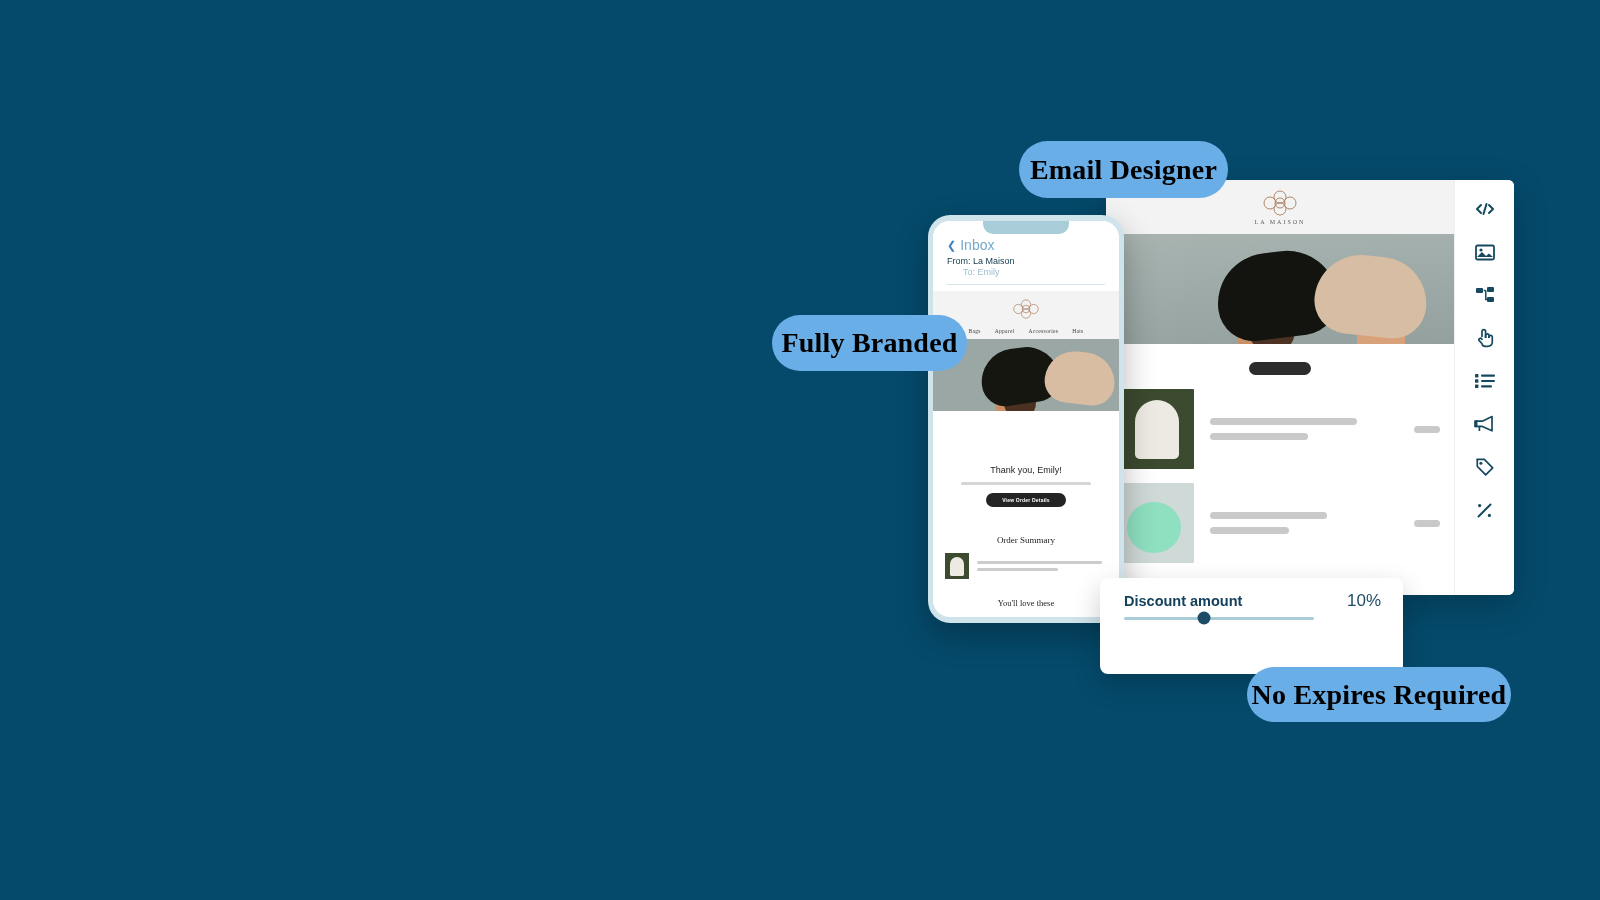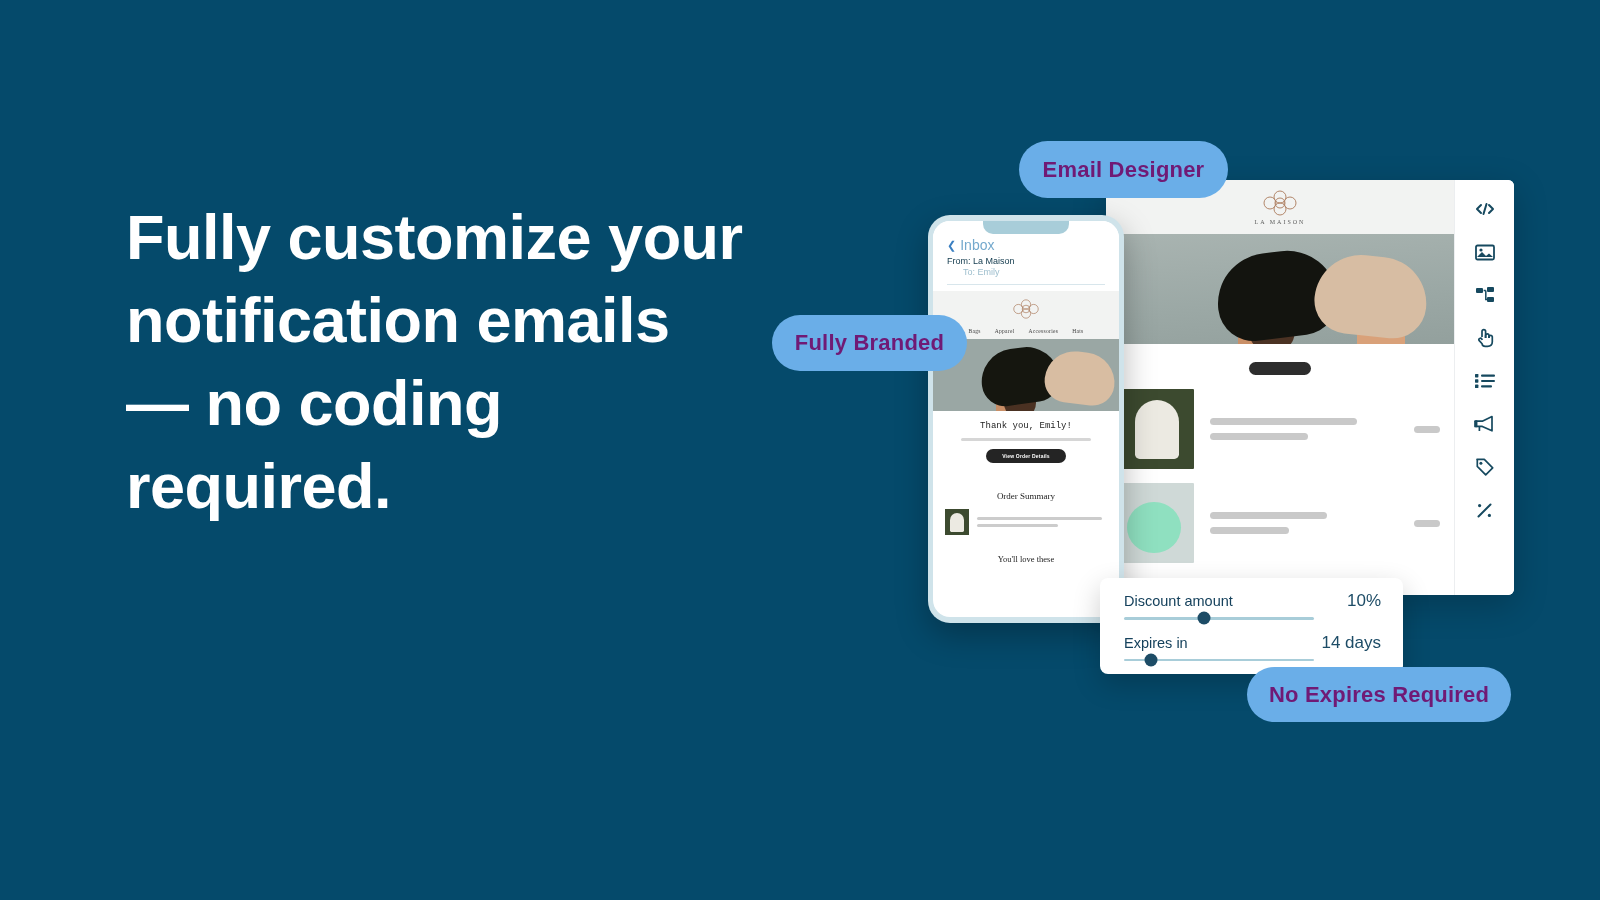--- a/index.html
+++ b/index.html
@@ -24,29 +24,30 @@
     color:#bcd7e1;
     font-size:25px;
     line-height:1.77;
     font-weight:400;
   }
 
   
   .pill {
     position:absolute;
     background:#6aaee8;
-    color:#701a75;
-    font-size:22px;
+    color:#000000;
+    font-size:28px;
     font-weight:700;
     border-radius:40px;
     display:flex;
     align-items:center;
     justify-content:center;
     letter-spacing:0.2px;
     white-space:nowrap;
+    font-family:Liberation Serif, serif;
   }
   #pill-email { left:1019px; top:141px; width:209px; height:57px; z-index:40; }
   #pill-brand { left:772px; top:315px; width:195px; height:56px; z-index:40; }
   #pill-nocode{ left:1247px; top:667px; width:264px; height:55px; z-index:40; }
 
   
   .designer {
     position:absolute; left:1106px; top:180px;
     width:408px; height:415px;
     background:#ffffff;
@@ -155,23 +156,23 @@
     font-family:"Liberation Serif", serif;
     font-size:5.5px; color:#3d3d3d; letter-spacing:.3px;
   }
   .ph-hero { height:72px; position:relative; overflow:hidden; background:#9aa7a4; }
   .ph-hat-dark { position:absolute; left:26%; top:12%; width:78px; height:56px; background:#15160f; border-radius:40px 40px 28px 28px; transform:rotate(-8deg); }
   .ph-hat-light{ position:absolute; left:60%; top:18%; width:70px; height:52px; background:#d8bda2; border-radius:36px 36px 26px 26px; transform:rotate(7deg); }
   .ph-neck { position:absolute; left:34%; top:66%; width:36px; height:30px; background:#c98f67; border-radius:18px 18px 0 0; }
   .ph-hair { position:absolute; left:38%; top:67%; width:32px; height:32px; background:#4a3122; border-radius:0 0 16px 16px; }
 
   .thankyou {
-    font-family:Liberation Mono, monospace;
+    font-family:Liberation Sans, sans-serif;
     font-size:9px; color:#1d1d1d;
-    text-align:center; padding:10px 0 0;
+    text-align:center; padding:10px 0 0;margin-top:44px;
   }
   .ty-line { width:130px; height:3px; background:#d6d6d6; border-radius:2px; margin:7px auto 0; }
   .btn-dark {
     display:block; margin:8px auto 0;
     background:#242424; color:#ffffff;
     font-size:5px; font-weight:700;
     border-radius:9px; padding:4px 0;
     width:80px; text-align:center; letter-spacing:.2px;
   }
   .order-sum {
@@ -217,36 +218,35 @@
   .slider-card {
     position:absolute; left:1100px; top:578px;
     width:303px; height:96px;
     background:#ffffff; border-radius:8px;
     box-shadow:0 10px 28px rgba(0,0,0,.20);
     padding:13px 22px 0 24px; z-index:30;
   }
   .srow { position:relative; }
   .srow + .srow { margin-top:13px; }
   .srow-top { display:flex; align-items:baseline; justify-content:space-between; }
-  .s-label { color:#15415c; font-size:14.5px; font-weight:400; }
+  .s-label { color:#15415c; font-size:14.5px; font-weight:700; }
   .s-value { color:#1d4c66; font-size:17px; font-weight:400; }
   .track {
     height:2.5px; background:#a8cdd9; border-radius:2px;
     margin-top:6px; position:relative; width:190px;
   }
   .knob {
     position:absolute; top:50%; transform:translate(-50%,-50%);
     width:13px; height:13px; border-radius:50%; background:#1d4c66;
   }
 </style>
 </head>
 <body>
 
 <div class="copy">
-  <h1 class="headline">Fully customize your notification emails — no coding required.</h1>
 </div>
 
 <div class="designer">
   <div class="designer-canvas">
     <div class="d-header">
       <div class="logo-mark">
         <svg width="34" height="28" viewBox="0 0 34 28">
           <g fill="none" stroke="#b2866a" stroke-width="1">
             <circle cx="17" cy="8" r="6"></circle>
               <circle cx="17" cy="20" r="6"></circle>
@@ -411,26 +411,17 @@
 <div class="slider-card">
   <div class="srow">
     <div class="srow-top">
       <span class="s-label">Discount amount</span>
       <span class="s-value">10%</span>
     </div>
     <div class="track">
       <div class="knob" style="left:42%"></div>
     </div>
   </div>
-  <div class="srow">
-    <div class="srow-top">
-      <span class="s-label">Expires in</span>
-      <span class="s-value">14 days</span>
-    </div>
-    <div class="track">
-      <div class="knob" style="left:14%"></div>
-    </div>
-  </div>
 </div>
 
 <div class="pill" id="pill-email">Email Designer</div>
 <div class="pill" id="pill-brand">Fully Branded</div>
 <div class="pill" id="pill-nocode">No Expires Required</div>
 
 </body></html>

